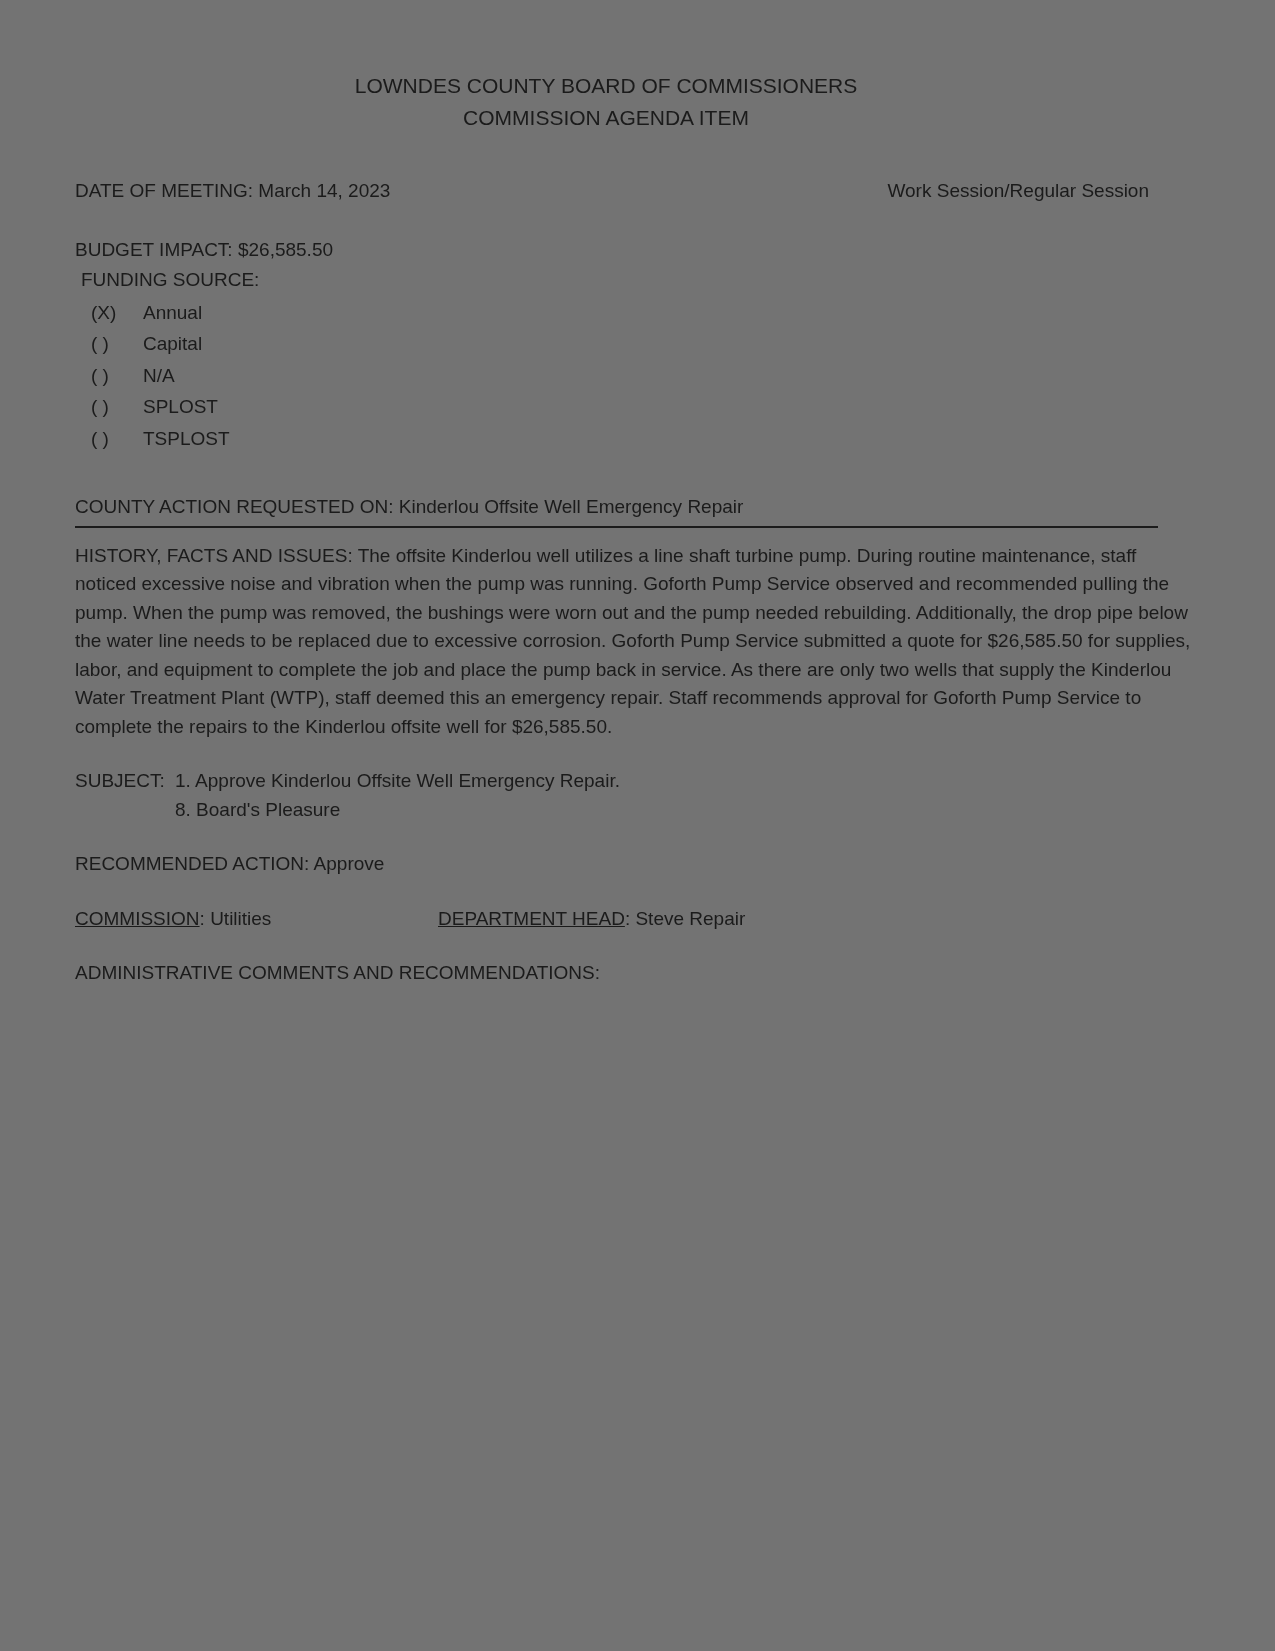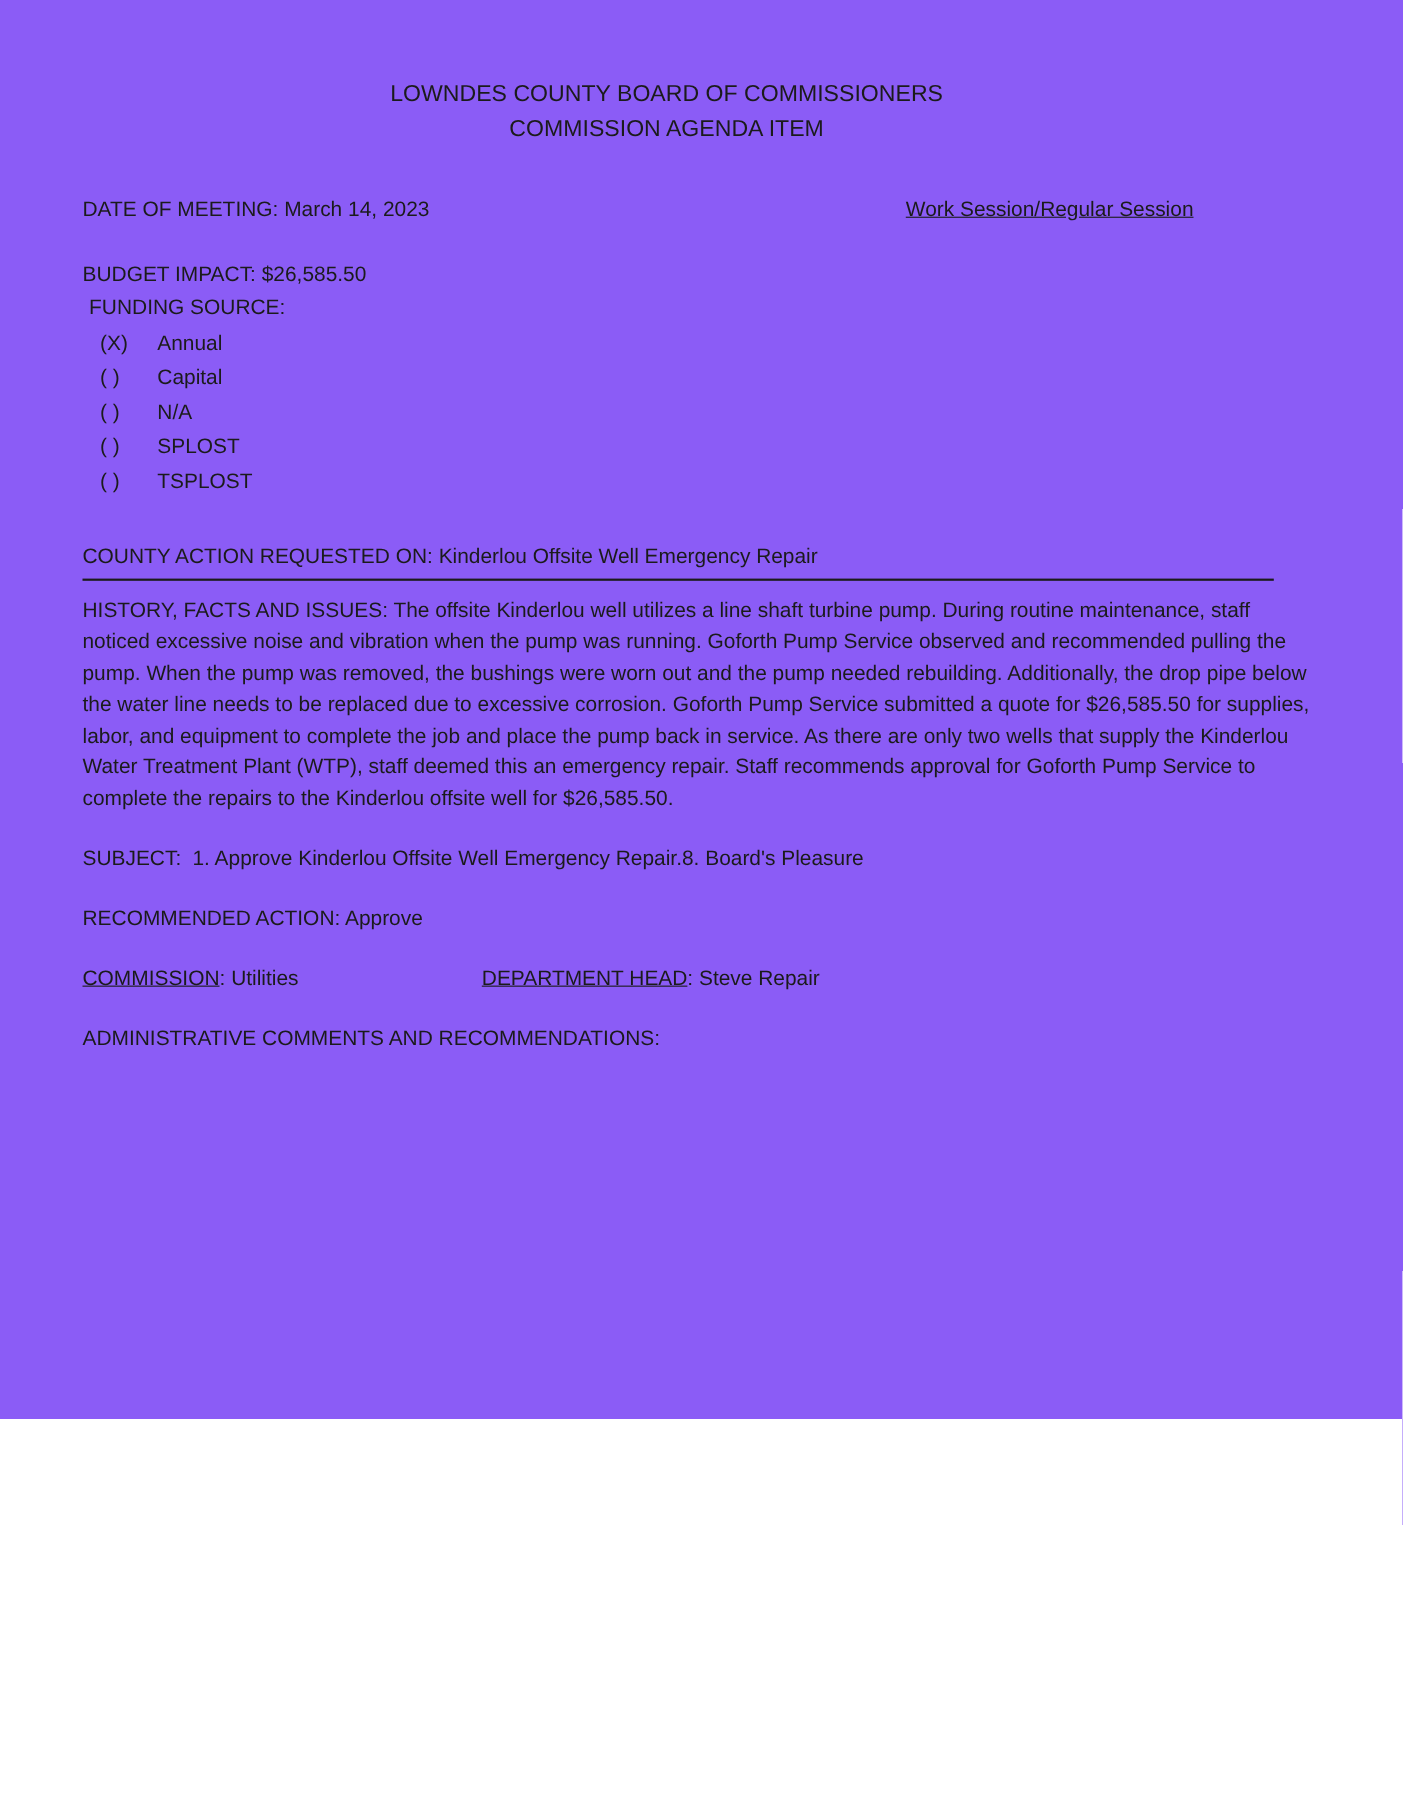--- a/index.html
+++ b/index.html
@@ -4,22 +4,22 @@
 <style>
   * { box-sizing: border-box; }
   html, body {
     margin: 0;
     padding: 0;
     background: #ffffff;
   }
   .page {
     position: relative;
     width: 1275px;
-    height: 1290px;
-    background: #8b5cf6;
+    height: 1651px;
+    background: #737373;
     padding: 70px 78px 40px 75px;
     font-family: "Liberation Sans", sans-serif;
     font-size: 19px;
     line-height: 1.5;
     color: #1b1b1b;
     overflow: hidden;
   }
 
   .doc-header {
     text-align: center;
@@ -30,21 +30,21 @@
 
   .subject-row { margin-bottom: 8px; }
 
   .meeting-row {
     display: flex;
     justify-content: space-between;
     align-items: baseline;
     margin-bottom: 30px;
     text-align: right;
   }
-  .session-type { margin-right: 112px; text-decoration: underline; }
+  .session-type { margin-right: 48px; }
 
   .budget-row { margin-bottom: 2px; }
   .funding-label { padding-left: 6px; }
 
   .funding-list { margin: 4px 0 0 0; }
   .funding-option {
     display: flex;
     padding-left: 16px;
     margin-top: 3px;
   }
@@ -64,21 +64,21 @@
   .history-para {
     margin: 14px 0 0 0;
     max-width: 1122px;
   }
 
   .options-section {
     display: flex;
     margin-top: 26px;
   }
   .options-label { width: 100px; flex: 0 0 auto; }
-  .options-items { display: flex; }
+  .options-items { display: flex; flex-direction: column; }
 
   .recommended-row { margin-top: 26px; }
 
   .department-row {
     display: flex;
     margin-top: 26px;
   }
   .dept-left { width: 363px; flex: 0 0 auto; }
   .u { text-decoration: underline; }
 

